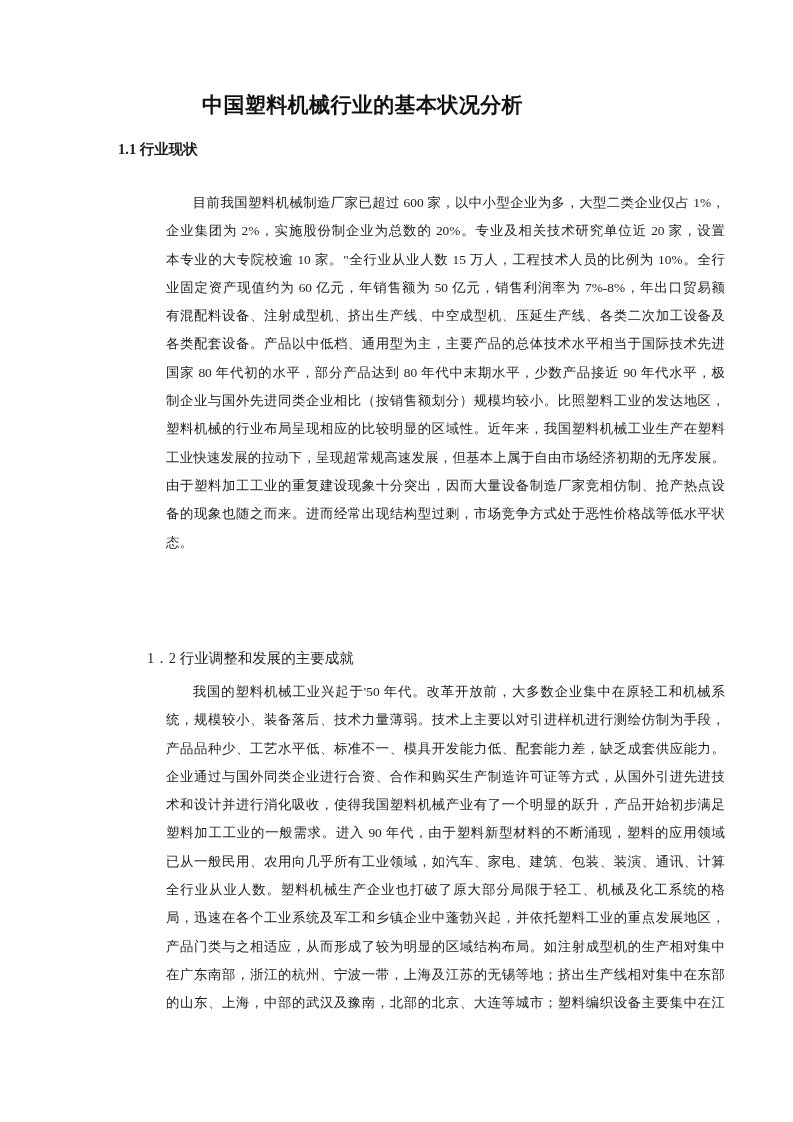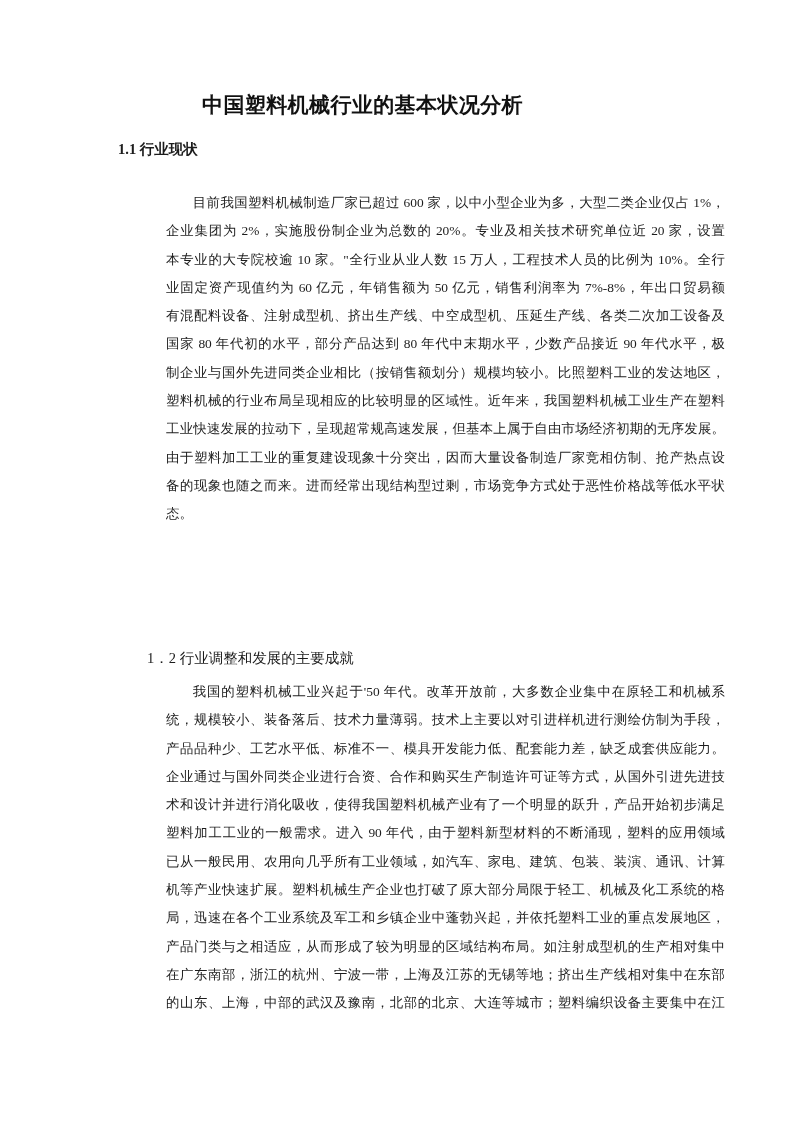--- a/index.html
+++ b/index.html
@@ -67,39 +67,40 @@
   <div class="doc-title">中国塑料机械行业的基本状况分析</div>
 
   <div class="sec-heading sec1-heading">1.1 行业现状</div>
 
   <div class="para para-1">
     <div class="para-line indent">目前我国塑料机械制造厂家已超过 600 家，以中小型企业为多，大型二类企业仅占 1%，</div>
     <div class="para-line">企业集团为 2%，实施股份制企业为总数的 20%。专业及相关技术研究单位近 20 家，设置</div>
     <div class="para-line">本专业的大专院校逾 10 家。"全行业从业人数 15 万人，工程技术人员的比例为 10%。全行</div>
     <div class="para-line">业固定资产现值约为 60 亿元，年销售额为 50 亿元，销售利润率为 7%-8%，年出口贸易额</div>
     <div class="para-line">有混配料设备、注射成型机、挤出生产线、中空成型机、压延生产线、各类二次加工设备及</div>
+    <div class="para-line">各类配套设备。产品以中低档、通用型为主，主要产品的总体技术水平相当于国际技术先进</div>
     <div class="para-line">国家 80 年代初的水平，部分产品达到 80 年代中末期水平，少数产品接近 90 年代水平，极</div>
     <div class="para-line">制企业与国外先进同类企业相比（按销售额划分）规模均较小。比照塑料工业的发达地区，</div>
     <div class="para-line">塑料机械的行业布局呈现相应的比较明显的区域性。近年来，我国塑料机械工业生产在塑料</div>
     <div class="para-line">工业快速发展的拉动下，呈现超常规高速发展，但基本上属于自由市场经济初期的无序发展。</div>
     <div class="para-line">由于塑料加工工业的重复建设现象十分突出，因而大量设备制造厂家竞相仿制、抢产热点设</div>
     <div class="para-line">备的现象也随之而来。进而经常出现结构型过剩，市场竞争方式处于恶性价格战等低水平状</div>
     <div class="para-line last">态。</div>
   </div>
 
   <div class="sec-heading sec2-heading">1．2 行业调整和发展的主要成就</div>
 
   <div class="para para-2">
     <div class="para-line indent">我国的塑料机械工业兴起于'50 年代。改革开放前，大多数企业集中在原轻工和机械系</div>
     <div class="para-line">统，规模较小、装备落后、技术力量薄弱。技术上主要以对引进样机进行测绘仿制为手段，</div>
     <div class="para-line">产品品种少、工艺水平低、标准不一、模具开发能力低、配套能力差，缺乏成套供应能力。</div>
     <div class="para-line">企业通过与国外同类企业进行合资、合作和购买生产制造许可证等方式，从国外引进先进技</div>
     <div class="para-line">术和设计并进行消化吸收，使得我国塑料机械产业有了一个明显的跃升，产品开始初步满足</div>
     <div class="para-line">塑料加工工业的一般需求。进入 90 年代，由于塑料新型材料的不断涌现，塑料的应用领域</div>
     <div class="para-line">已从一般民用、农用向几乎所有工业领域，如汽车、家电、建筑、包装、装演、通讯、计算</div>
-    <div class="para-line">机等产业快速扩展。塑料机械生产企业也打破了原大部分局限于轻工、机械及化工系统的格</div>
+    <div class="para-line">全行业从业人数。塑料机械生产企业也打破了原大部分局限于轻工、机械及化工系统的格</div>
     <div class="para-line">局，迅速在各个工业系统及军工和乡镇企业中蓬勃兴起，并依托塑料工业的重点发展地区，</div>
     <div class="para-line">产品门类与之相适应，从而形成了较为明显的区域结构布局。如注射成型机的生产相对集中</div>
     <div class="para-line">在广东南部，浙江的杭州、宁波一带，上海及江苏的无锡等地；挤出生产线相对集中在东部</div>
     <div class="para-line">的山东、上海，中部的武汉及豫南，北部的北京、大连等城市；塑料编织设备主要集中在江</div>
   </div>
 
 </div>
 
 </body></html>

